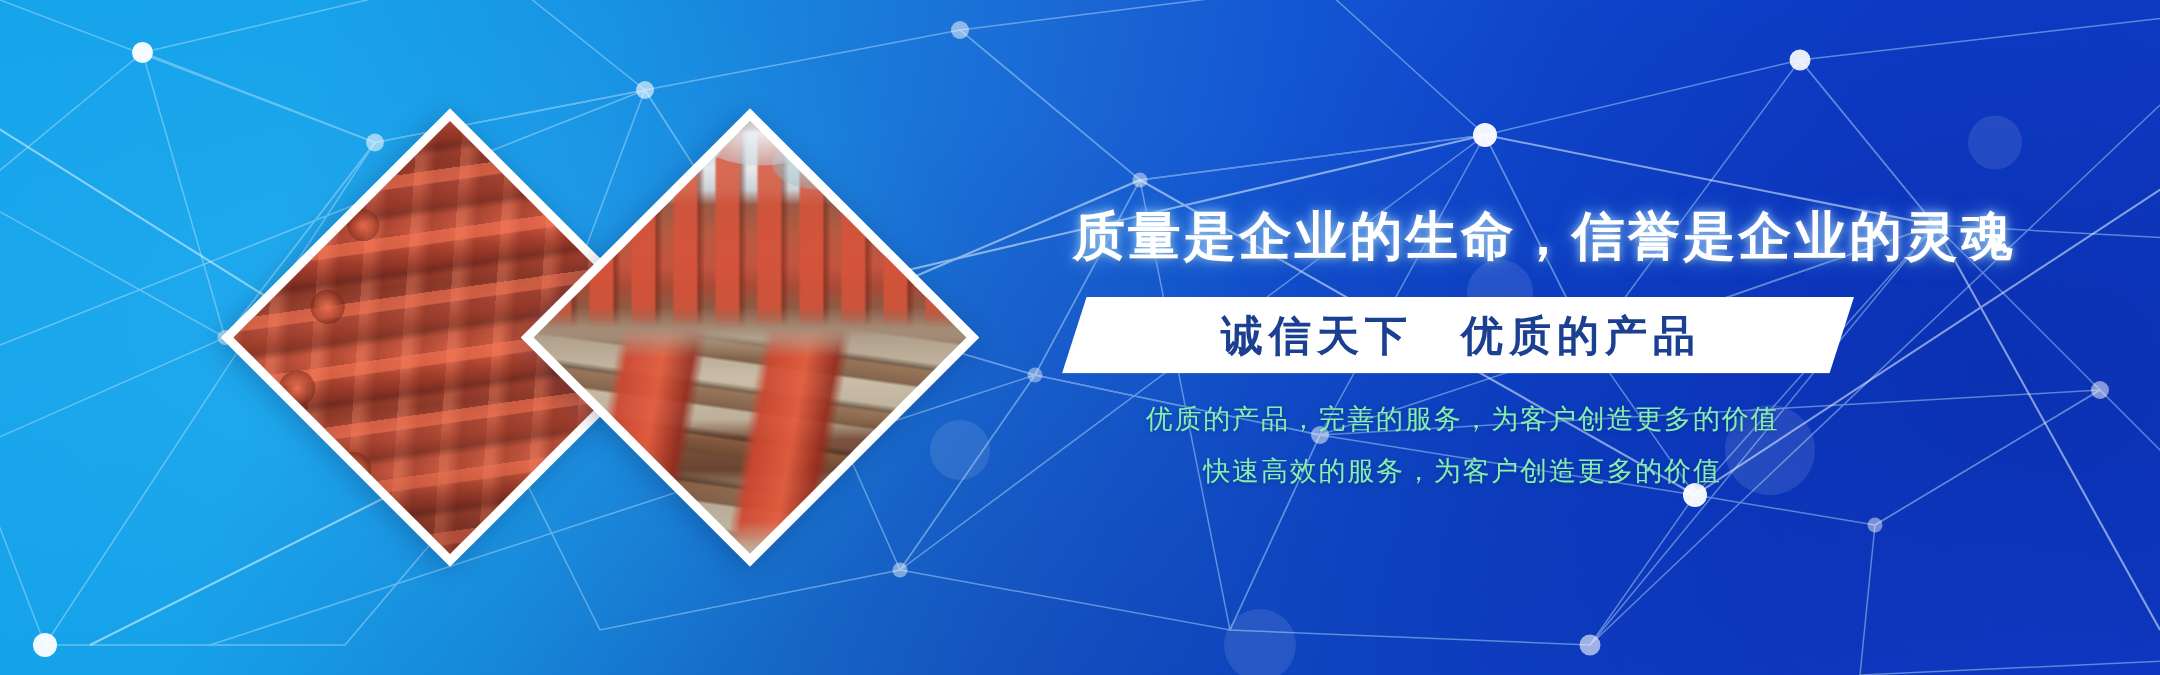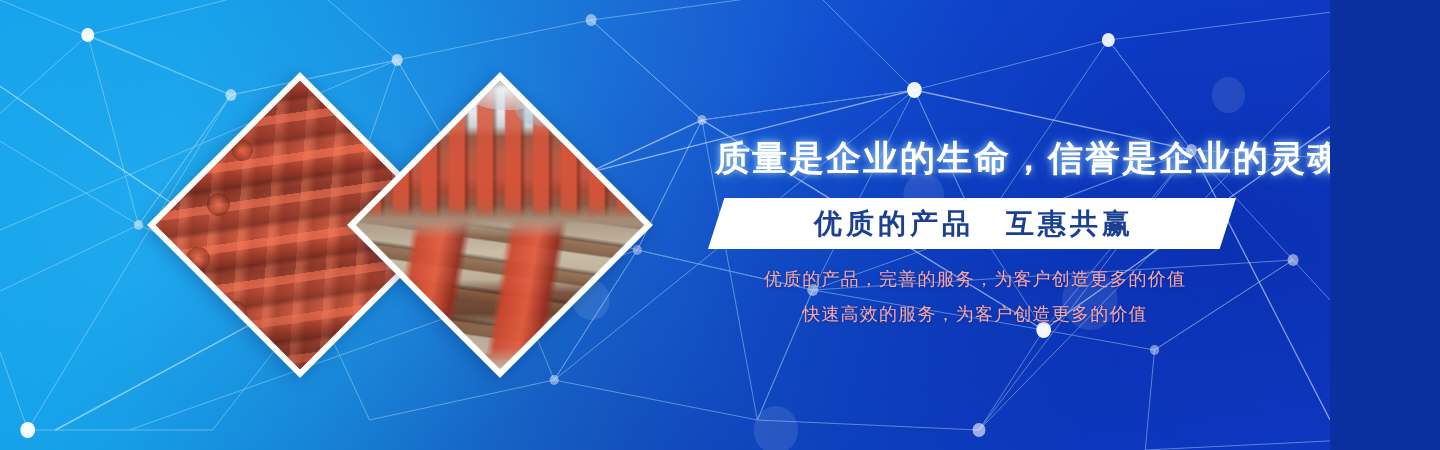--- a/index.html
+++ b/index.html
@@ -6,21 +6,21 @@
     margin: 0;
     padding: 0;
     background: #0b2f9e;
   }
   body {
     font-family: "Liberation Sans", "DejaVu Sans", sans-serif;
   }
 
   #banner {
     position: relative;
-    width: 1330px;
+    width: 1440px;
     height: 450px;
     overflow: hidden;
   }
 
   
   .bg-base {
     position: absolute;
     inset: 0;
     background: linear-gradient(100deg,
         #14a3ea 0%,
@@ -199,21 +199,21 @@
     letter-spacing: 4px;
     white-space: pre;
     padding-left: 4px;
   }
 
   .subline {
     position: absolute;
     left: 715px;
     width: 520px;
     text-align: center;
-    color: #fca5a5;
+    color: #86efac;
     font-size: 18px;
     letter-spacing: 1.2px;
     white-space: nowrap;
     text-shadow: 0 1px 3px rgba(8, 35, 100, 0.45);
   }
   #subline-1 { top: 267px; }
   #subline-2 { top: 302px; }
 </style>
 </head>
 <body>
@@ -287,20 +287,20 @@
     <div class="photo photo-a"></div>
   </div>
 
   <div class="diamond" id="diamond-right">
     <div class="photo photo-b"></div>
   </div>
 
   <div class="headline">质量是企业的生命，信誉是企业的灵魂</div>
 
   <div class="ribbon">
-    <div class="ribbon-text">优质的产品　互惠共赢</div>
+    <div class="ribbon-text">诚信天下　优质的产品</div>
   </div>
 
   <div class="subline" id="subline-1">优质的产品，完善的服务，为客户创造更多的价值</div>
 
   <div class="subline" id="subline-2">快速高效的服务，为客户创造更多的价值</div>
 
 </div>
 
 </body></html>

